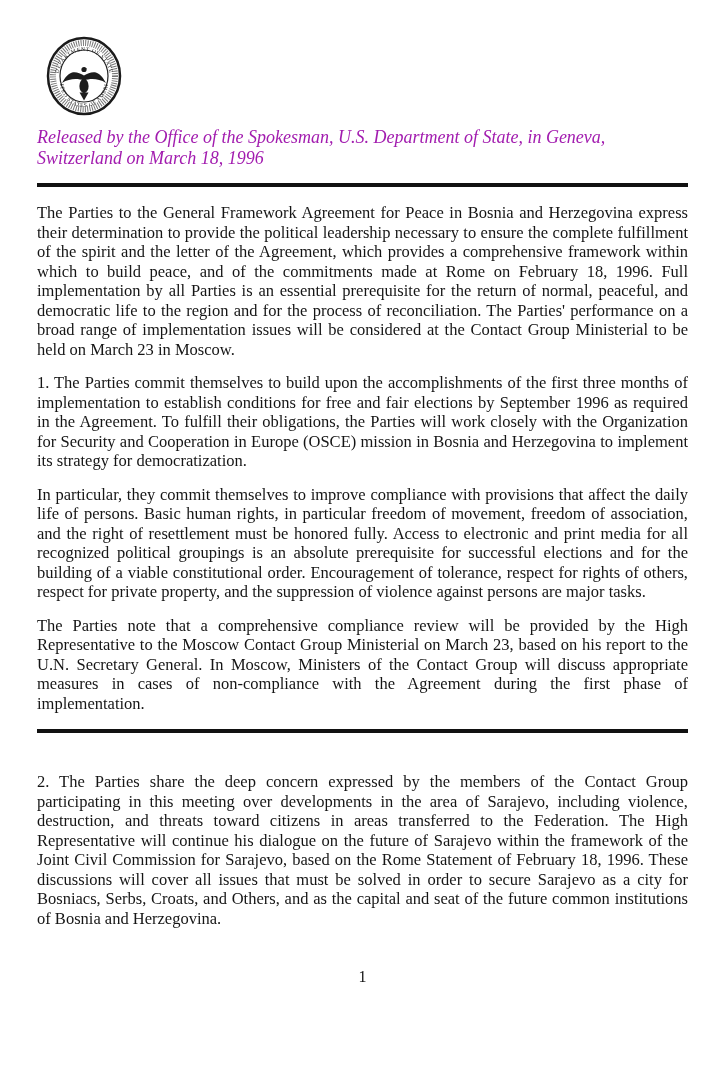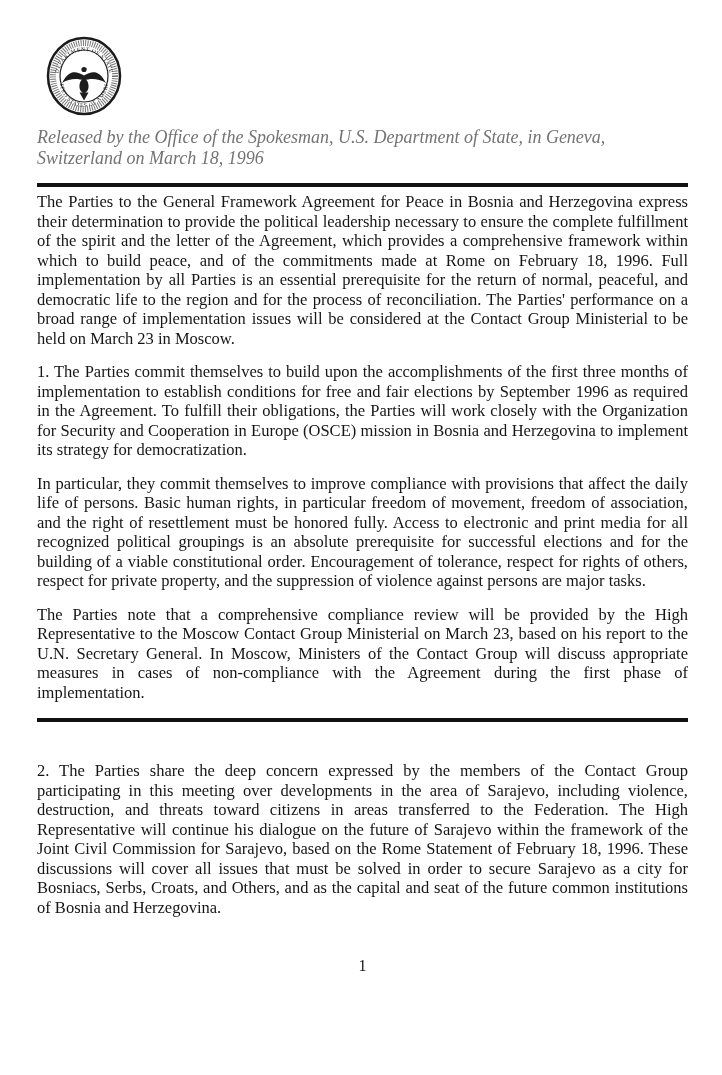--- a/index.html
+++ b/index.html
@@ -27,39 +27,39 @@
     font-weight: bold;
     color: #bf1e1e;
     letter-spacing: 0.2px;
   }
   .byline {
     margin: 11px 0 0 0;
     max-width: 662px;
     font-size: 18px;
     line-height: 21px;
     font-style: italic;
-    color: #737373;
+    color: #a21caf;
   }
   .rule {
     border: none;
     height: 4px;
     background: #111111;
     margin: 14px 0 0 0;
     width: 651px;
   }
   .rule.mid { margin-top: 16px; }
   .bodytext p {
     width: 651px;
     margin: 14px 0 0 0;
     font-size: 16.5px;
     line-height: 19.5px;
     text-align: justify;
     color: #151515;
   }
-  .bodytext p.first { margin-top: 5px; }
+  .bodytext p.first { margin-top: 16px; }
   .bodytext p.after-rule { margin-top: 39px; }
   .page-number {
     margin-top: 40px;
     text-align: center;
     font-size: 16px;
     color: #151515;
   }
   .seal-rim-text { font-family: "Liberation Serif", serif; font-size: 5.5px; letter-spacing: 0.6px; fill: #161616; }
 </style>
 </head>

